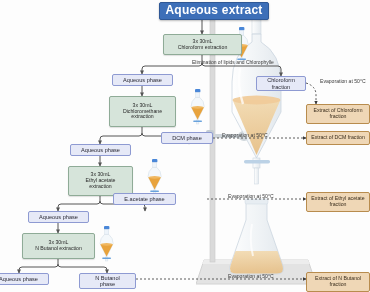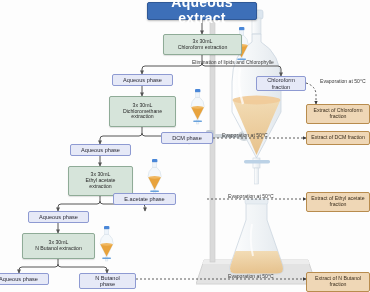--- a/index.html
+++ b/index.html
@@ -25,23 +25,24 @@
     display:flex;align-items:center;justify-content:center;
     text-align:center;
     line-height:1.12;
     border-radius:2px;
   }
   .title-node{
     background:#3d6fb8;
     border:1px solid #2f5896;
     color:#ffffff;
     font-weight:bold;
-    font-size:14px;
+    font-size:12px;
     letter-spacing:.2px;
     box-shadow:0 1px 2px rgba(0,0,0,.25);
+    margin-left:12px;
   }
   .phase-node{
     background:#e6e9f7;
     border:1px solid #8e9ad2;
     color:#2a2a35;
     font-size:5.6px;
   }
   .green-node{
     background:#d6e4da;
     border:1px solid #8fab97;

